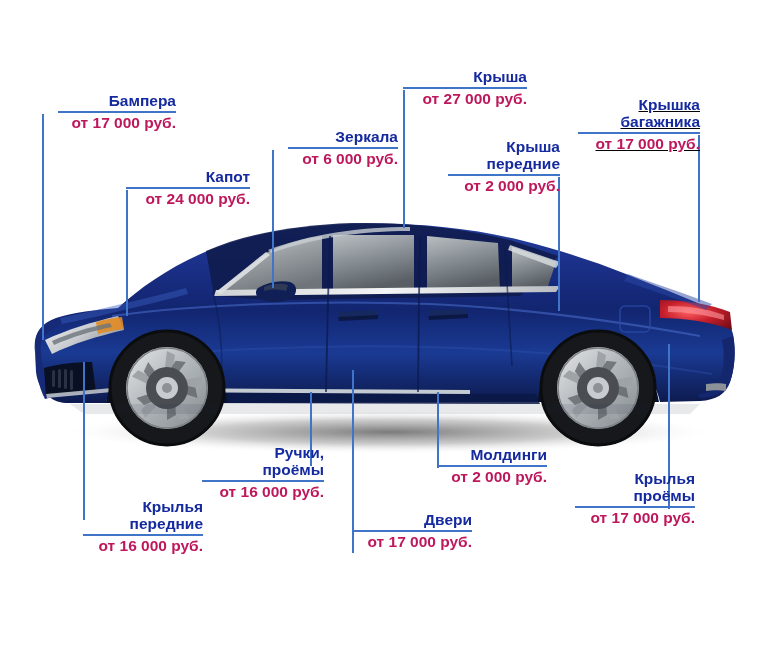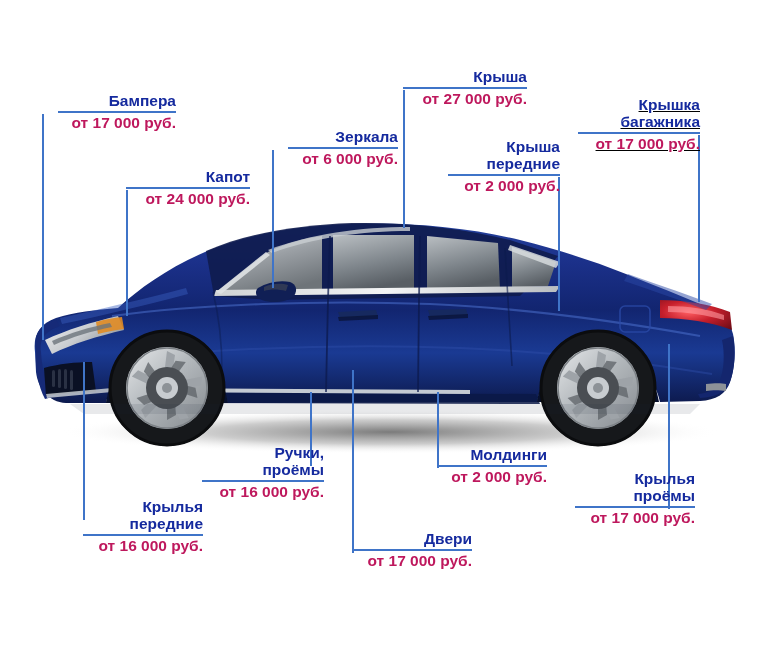--- a/index.html
+++ b/index.html
@@ -41,21 +41,21 @@
   .leader{position:absolute;background:#3f74c8;width:2px;}
 
   .lbl-bumpers{left:58px;top:92px;}
   .lbl-hood{left:126px;top:168px;}
   .lbl-mirrors{left:288px;top:128px;}
   .lbl-roof{left:403px;top:68px;}
   .lbl-handles{left:448px;top:138px;}
   .lbl-trunklid{left:578px;top:96px;text-decoration:underline;}
   .lbl-rearfender{left:575px;top:470px;}
   .lbl-moldings{left:437px;top:446px;}
-  .lbl-doors{left:352px;top:530px;}
+  .lbl-doors{left:352px;top:511px;}
   .lbl-sills{left:202px;top:444px;}
   .lbl-frontfender{left:83px;top:498px;}
 </style>
 </head>
 <body>
 
 <div id="stage">
 
   <div id="car-layer">
     <svg id="car-svg" width="768" height="672" viewBox="0 0 768 672">

